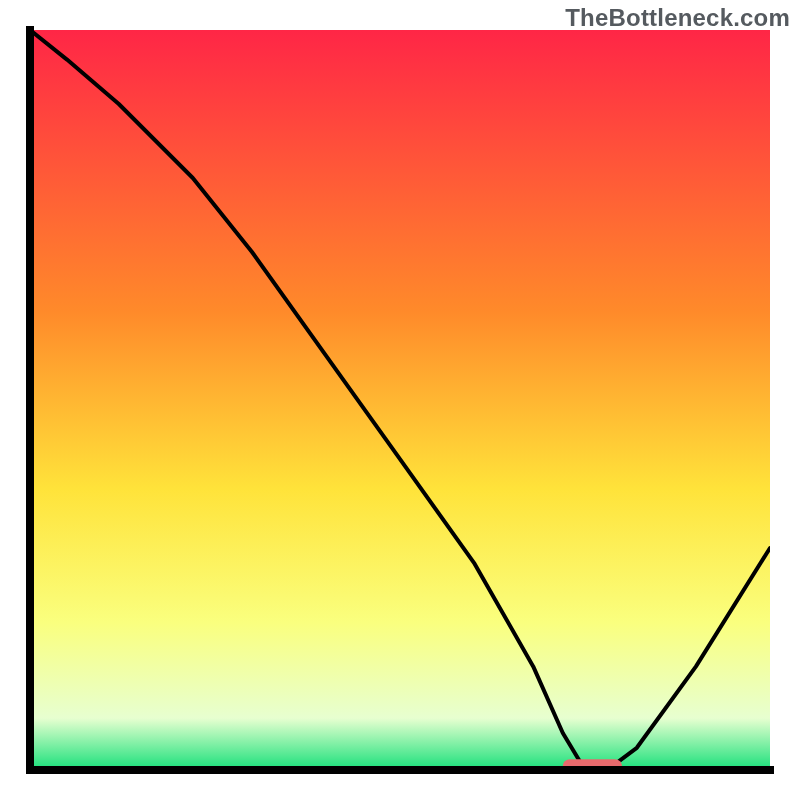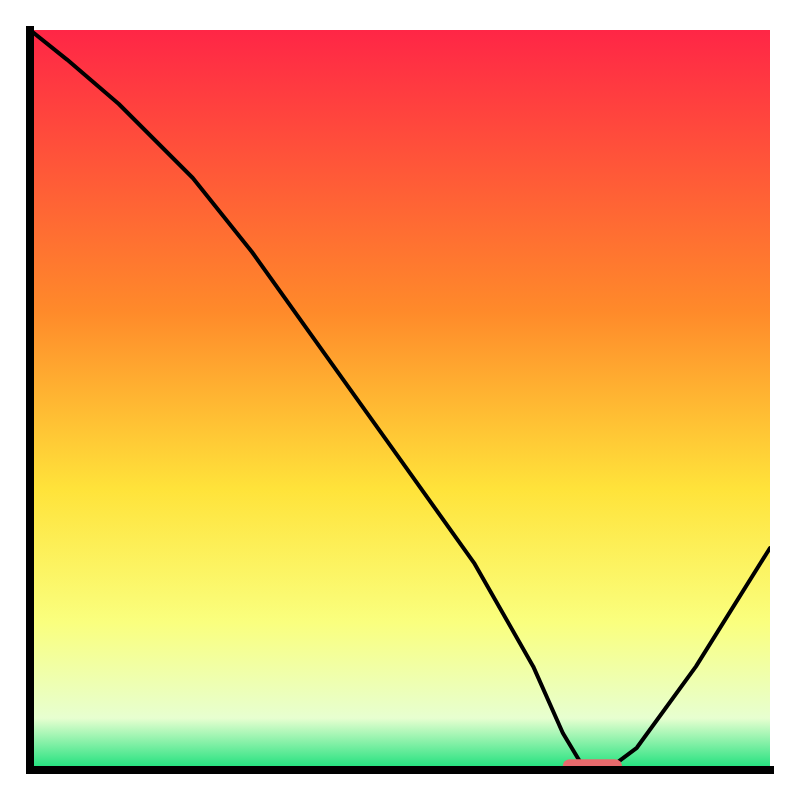--- a/index.html
+++ b/index.html
@@ -29,20 +29,21 @@
     position: absolute;
     top: 0;
     left: 0;
   }
 </style>
 </head>
 <body>
 
 <div class="chart-container">
 
+  <div class="watermark">TheBottleneck.com</div>
 
   <svg class="plot" width="800" height="800" viewBox="0 0 800 800">
     <defs>
       <linearGradient id="bg-grad" x1="0" y1="0" x2="0" y2="1">
         <stop id="g0" offset="0%" stop-color="#ff2646"></stop>
         <stop id="g1" offset="38%" stop-color="#ff8a2a"></stop>
         <stop id="g2" offset="62%" stop-color="#ffe33a"></stop>
         <stop id="g3" offset="80%" stop-color="#faff7e"></stop>
         <stop id="g4" offset="93%" stop-color="#e7ffd0"></stop>
         <stop id="g5" offset="100%" stop-color="#18e07a"></stop>

